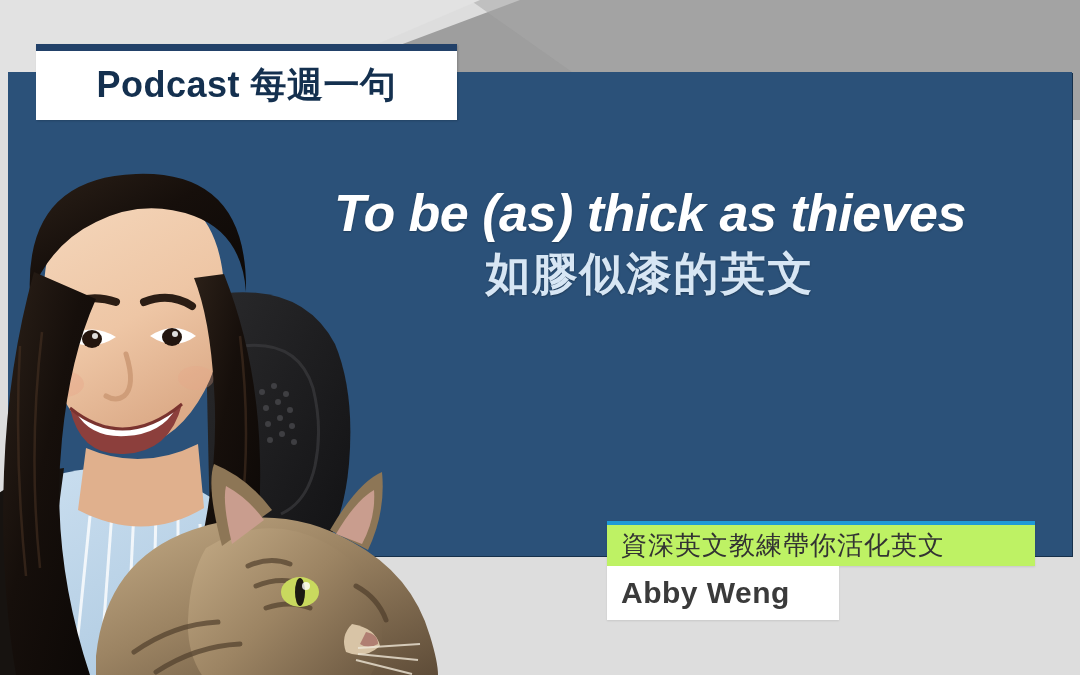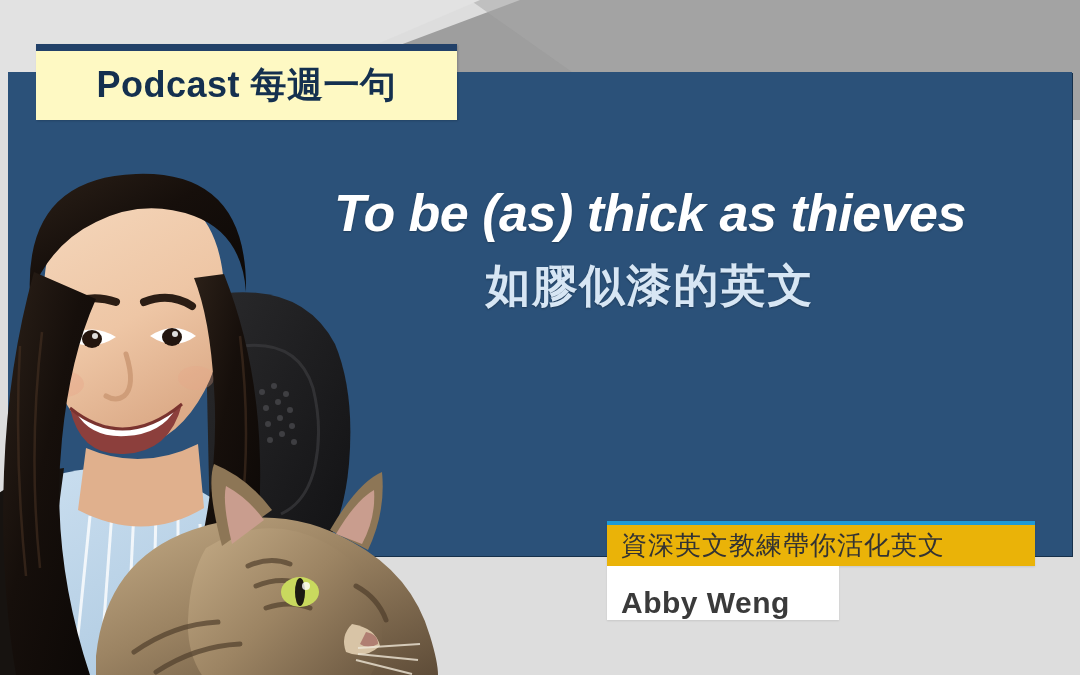--- a/index.html
+++ b/index.html
@@ -73,37 +73,37 @@
     font-size: 52px;
     font-weight: bold;
     color: #ffffff;
     letter-spacing: -0.5px;
     line-height: 1.05;
     white-space: nowrap;
     text-shadow: 0 1px 2px rgba(0,0,0,.28);
     font-style: italic;
   }
   .headline-zh {
-    margin-top: 20px;
+    margin-top: 8px;
     font-size: 45px;
     font-weight: bold;
     color: #d7e6f4;
     letter-spacing: 2px;
     line-height: 1.1;
     text-shadow: 0 1px 2px rgba(0,0,0,.30);
   }
 
   
   .badge {
     position: absolute;
     left: 36px;
     top: 44px;
     width: 421px;
     height: 76px;
-    background: #fef9c3;
+    background: #ffffff;
     border-top: 7px solid #224169;
     z-index: 8;
     display: flex;
     align-items: center;
     justify-content: center;
     box-shadow: 1px 1px 2px rgba(0,0,0,.18);
   }
   .badge-text {
     font-size: 36px;
     font-weight: bold;
@@ -124,21 +124,21 @@
   }
   .photo svg { display: block; }
 
   
   .caption-top {
     position: absolute;
     left: 607px;
     top: 521px;
     width: 428px;
     height: 45px;
-    background: #eab308;
+    background: #bef264;
     border-top: 4px solid #1f9ad6;
     z-index: 9;
     display: flex;
     align-items: center;
     box-shadow: 0 1px 2px rgba(0,0,0,.10);
   }
   .caption-top-text {
     padding-left: 14px;
     font-size: 26px;
     color: #333333;
@@ -147,21 +147,21 @@
   }
   .caption-bottom {
     position: absolute;
     left: 607px;
     top: 566px;
     width: 232px;
     height: 54px;
     background: #ffffff;
     z-index: 9;
     display: flex;
-    align-items: flex-end;
+    align-items: center;
     box-shadow: 0 1px 2px rgba(0,0,0,.10);
   }
   .caption-bottom-text {
     padding-left: 14px;
     font-size: 30px;
     font-weight: bold;
     color: #3a3a3a;
     letter-spacing: 0.5px;
     white-space: nowrap;
   }

